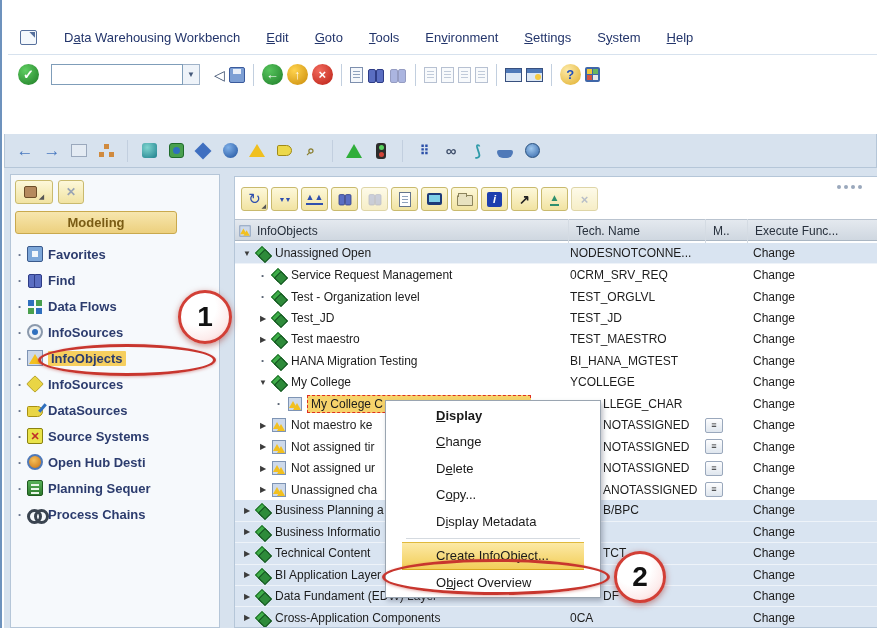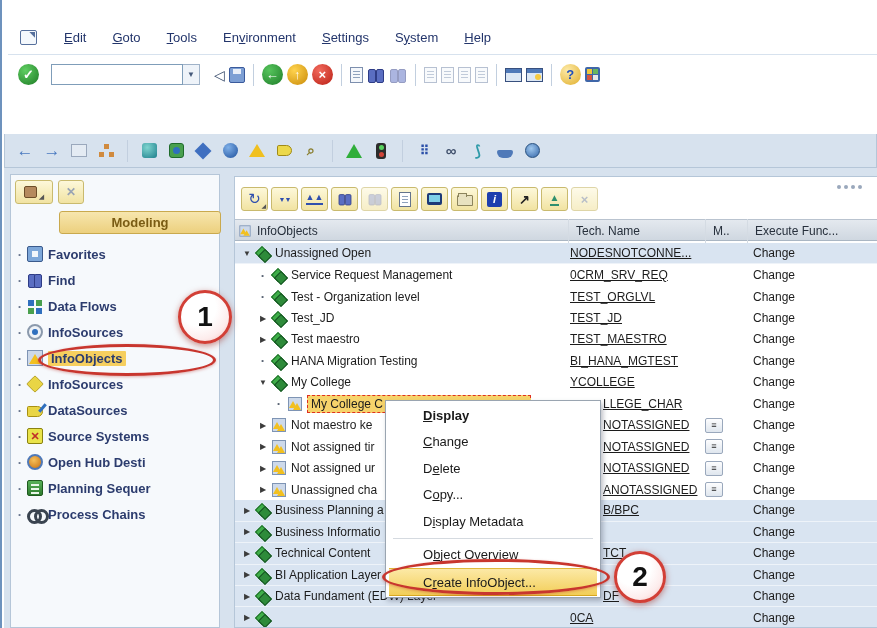--- a/index.html
+++ b/index.html
@@ -79,21 +79,21 @@
   
   .sidebar{position:absolute;left:8px;top:174px;width:210px;height:454px;background:#f6f9fc;border:1px solid #b5c6d8;}
   .side-btns{position:absolute;left:4px;top:5px;display:flex;gap:5px;}
   .ybtn{height:24px;background:linear-gradient(#fdf8da,#f1e3a2);border:1px solid #c9ba6e;border-radius:3px;
         display:inline-flex;align-items:center;justify-content:center;font-size:12px;color:#4a4a66;}
   .ybtn.w1{width:38px;} .ybtn.w2{width:26px;color:#9aa4b4;font-weight:bold;}
   .role-ic{width:13px;height:12px;background:#b58a5e;border:1px solid #6d4e2a;border-radius:2px;margin-right:2px;}
   .dd-corner{font-size:7px;color:#555;align-self:flex-end;margin-bottom:2px;}
   .side-header{position:absolute;left:4px;top:36px;width:162px;height:23px;background:linear-gradient(#f7e6ae,#ecd07e);
                border:1px solid #c9a94e;border-radius:3px;display:flex;align-items:center;justify-content:center;
-               font-size:13px;font-weight:bold;color:#7a5c14;margin-left:44px;}
+               font-size:13px;font-weight:bold;color:#7a5c14;}
   .side-list{position:absolute;left:2px;top:66px;right:2px;list-style:none;margin:0;padding:0;}
   .side-item{height:26px;display:flex;align-items:center;font-size:13px;font-weight:bold;color:#2c3c6e;white-space:nowrap;overflow:hidden;}
   .side-bullet{width:14px;text-align:center;color:#6b7890;font-weight:bold;}
   .sic{width:16px;height:16px;margin-right:5px;position:relative;flex:0 0 16px;}
   .hl-label{background:#f6cf5f;padding:0 3px;border-radius:1px;}
 
   .si-fav{background:#7da7d9;border:1px solid #3a5a8c;border-radius:2px;}
   .si-fav::after{content:"";position:absolute;left:4px;top:4px;width:6px;height:6px;background:#f2f6fb;}
   .si-find::before,.si-find::after{content:"";position:absolute;top:2px;width:6px;height:12px;background:#5a6ec2;border:1px solid #2e3c86;border-radius:2px;}
   .si-find::before{left:1px;} .si-find::after{right:1px;}
@@ -154,29 +154,29 @@
   .ric{width:14px;height:14px;margin:0 5px 0 3px;position:relative;flex:0 0 14px;}
   .i-area::before{content:"";position:absolute;left:1px;top:2px;width:8px;height:8px;background:#3fae49;border:1px solid #1c6b26;transform:rotate(45deg);}
   .i-area::after{content:"";position:absolute;left:4px;top:5px;width:8px;height:8px;background:#2e8b3a;border:1px solid #145020;transform:rotate(45deg);}
   .i-char{background:#cdd9ea;border:1px solid #7e94b4;}
   .i-char::after{content:"";position:absolute;left:0;top:3px;width:0;height:0;
       border-left:4px solid transparent;border-right:4px solid transparent;border-bottom:7px solid #f2c020;}
   .i-char::before{content:"";position:absolute;right:0;bottom:0;width:0;height:0;
       border-left:4px solid transparent;border-right:4px solid transparent;border-bottom:7px solid #f2c020;}
   .rname{white-space:nowrap;}
   .selbox{display:inline-block;width:224px;background:#f6d36b;border:1px dashed #e03020;padding:0 3px;height:18px;line-height:17px;}
-  .rtech{position:absolute;left:335px;white-space:nowrap;text-decoration:underline;}
+  .rtech{position:absolute;left:335px;white-space:nowrap;}
   .tech-off{padding-left:33px;}
   .m-btn{position:absolute;left:470px;width:18px;height:15px;background:linear-gradient(#fdfdfe,#dfe6ee);
          border:1px solid #9aa8bc;border-radius:2px;font-size:9px;line-height:13px;text-align:center;color:#222;}
   .rfunc{position:absolute;left:518px;}
 
   
   .ctx{position:absolute;left:383px;top:400px;width:216px;background:#fff;border:1px solid #9aa5b1;
-       box-shadow:2px 3px 5px rgba(60,70,90,.35);z-index:50;padding:1px 3px;}
+       box-shadow:2px 3px 5px rgba(60,70,90,.35);z-index:50;padding:1px 16px;}
   .ctx-item{height:26.5px;display:flex;align-items:center;padding-left:34px;font-size:13px;color:#1a1a1a;}
   .ctx-item.bold{font-weight:bold;}
   .ctx-sep{height:7px;position:relative;}
   .ctx-sep::after{content:"";position:absolute;left:4px;right:4px;top:3px;height:1px;background:#d5dae0;}
   .ctx-item.hl{background:linear-gradient(#fce9a6,#f2ce58);border-top:1px solid #e0b93c;border-bottom:1px solid #d8a820;height:28px;}
 
   
   .ellipse{position:absolute;border:3px solid #c8362e;border-radius:50%;z-index:70;box-shadow:0 1px 3px rgba(180,30,20,.35);}
   .e1{left:36px;top:344px;width:178px;height:32px;}
   .e2{left:380px;top:559px;width:228px;height:36px;}
@@ -187,20 +187,21 @@
   .b1{left:176px;top:290px;width:54px;height:54px;}
   .b2{left:612px;top:551px;width:52px;height:52px;}
 </style>
 </head>
 <body>
 
 <div class="screen">
 
   <div class="menubar">
     <span class="menu-sysicon"></span>
+    <span class="menu-item first">D<u>a</u>ta Warehousing Workbench</span>
     <span class="menu-item"><u>E</u>dit</span>
     <span class="menu-item"><u>G</u>oto</span>
     <span class="menu-item"><u>T</u>ools</span>
     <span class="menu-item">En<u>v</u>ironment</span>
     <span class="menu-item"><u>S</u>ettings</span>
     <span class="menu-item">S<u>y</u>stem</span>
     <span class="menu-item"><u>H</u>elp</span>
   </div>
 
   <div class="stdbar">
@@ -526,20 +527,21 @@
       <div class="trow shade ind0">
           <span class="exp closed"></span>
           <span class="ric i-area"></span>
           <span class="rname">Data Fundament (EDW) Layer</span>
           <span class="rtech tech-off">DF</span>
           <span class="rfunc">Change</span>
         </div>
       <div class="trow shade ind0">
           <span class="exp closed"></span>
           <span class="ric i-area"></span>
+          <span class="rname">Cross-Application Components</span>
           <span class="rtech">0CA</span>
           <span class="rfunc">Change</span>
         </div>
     </div>
   </div>
 
   <div class="ctx">
     <div class="ctx-item bold">
         <span><u>D</u>isplay</span>
       </div>
@@ -549,25 +551,25 @@
     <div class="ctx-item">
         <span>D<u>e</u>lete</span>
       </div>
     <div class="ctx-item">
         <span>C<u>o</u>py...</span>
       </div>
     <div class="ctx-item">
         <span>D<u>i</u>splay Metadata</span>
       </div>
     <div class="ctx-sep"></div>
+    <div class="ctx-item hl">
+        <span>C<u>r</u>eate InfoObject...</span>
+      </div>
     <div class="ctx-item">
         <span>O<u>b</u>ject Overview</span>
-      </div>
-    <div class="ctx-item hl">
-        <span>C<u>r</u>eate InfoObject...</span>
       </div>
   </div>
 
   <div class="ellipse e1"></div>
   <div class="badge b1">1</div>
   <div class="ellipse e2"></div>
   <div class="badge b2">2</div>
 
 </div>
 

